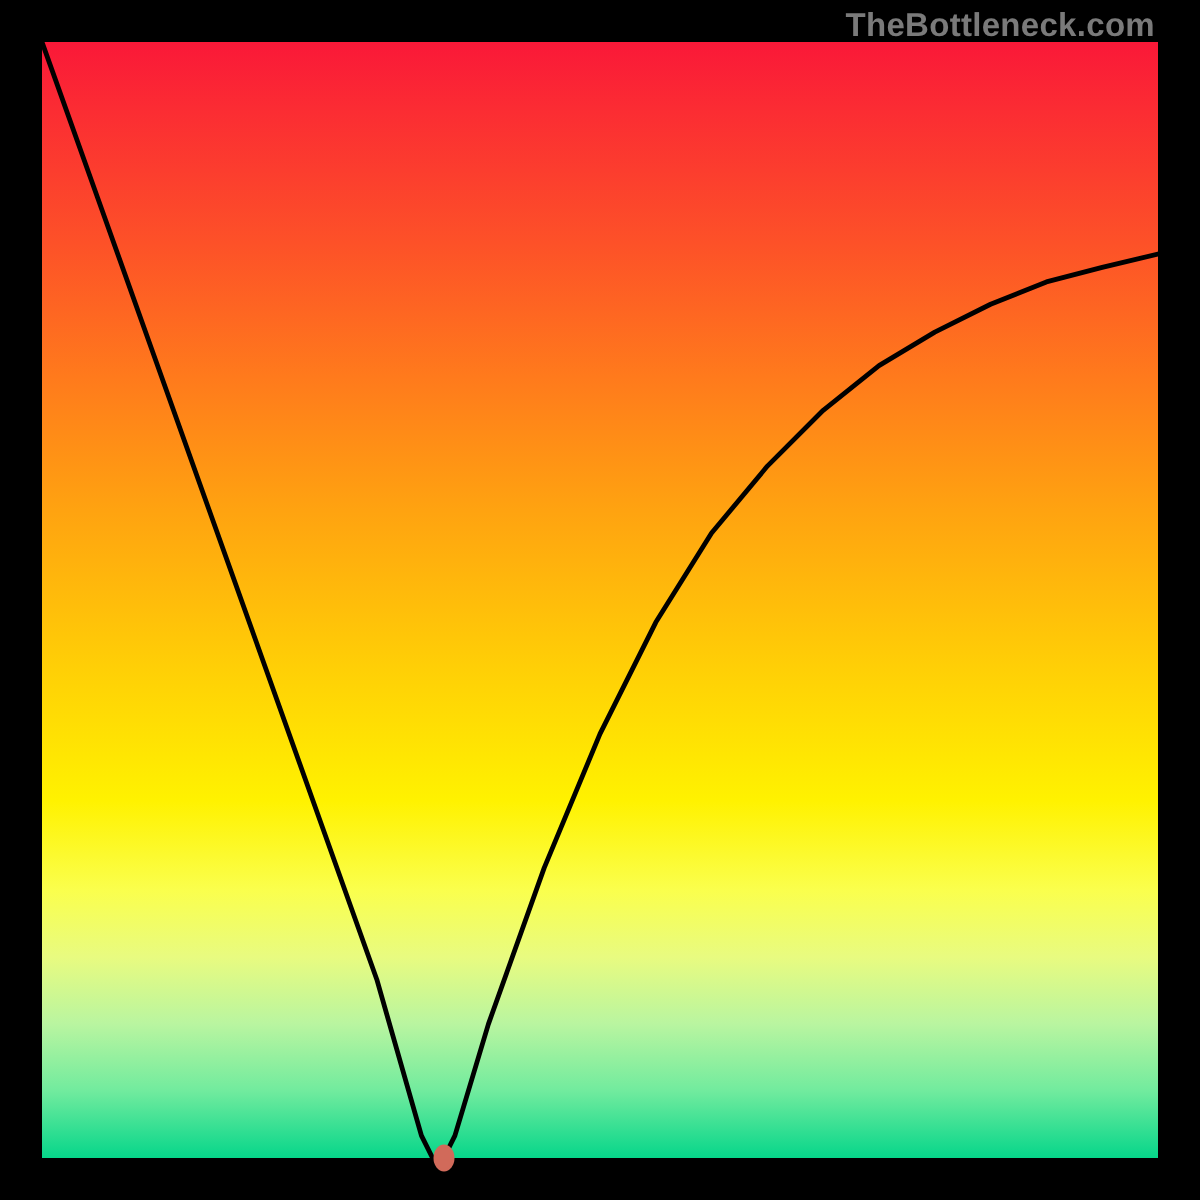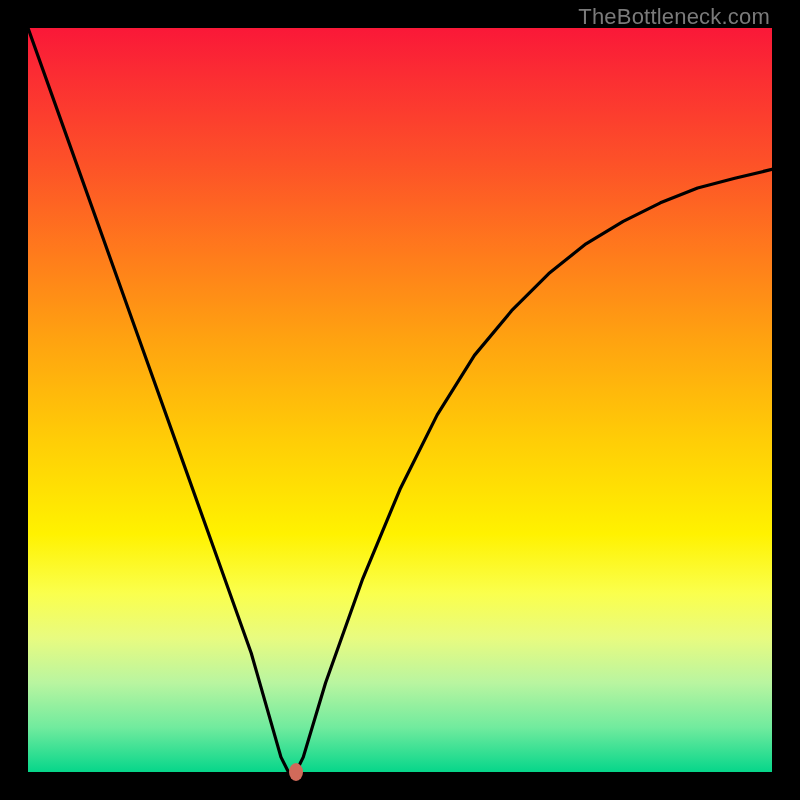--- a/index.html
+++ b/index.html
@@ -10,21 +10,21 @@
     background: #000;
     position: relative;
   }
   .watermark {
     position: absolute;
     top: 4px;
     right: 30px;
     color: #7a7a7a;
     font-family: Arial, Helvetica, sans-serif;
     font-size: 22px;
-    font-weight: 400;
+    font-weight: 700;
     letter-spacing: 0.2px;
   }
   .plot-area {
     position: absolute;
     left: 28px;
     top: 28px;
     width: 744px;
     height: 744px;
     background: linear-gradient(to bottom,
       #fa1838 0%,

